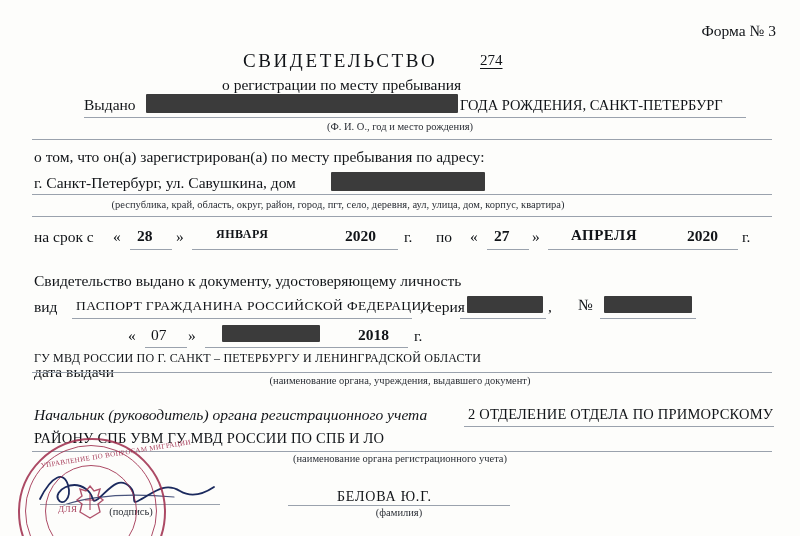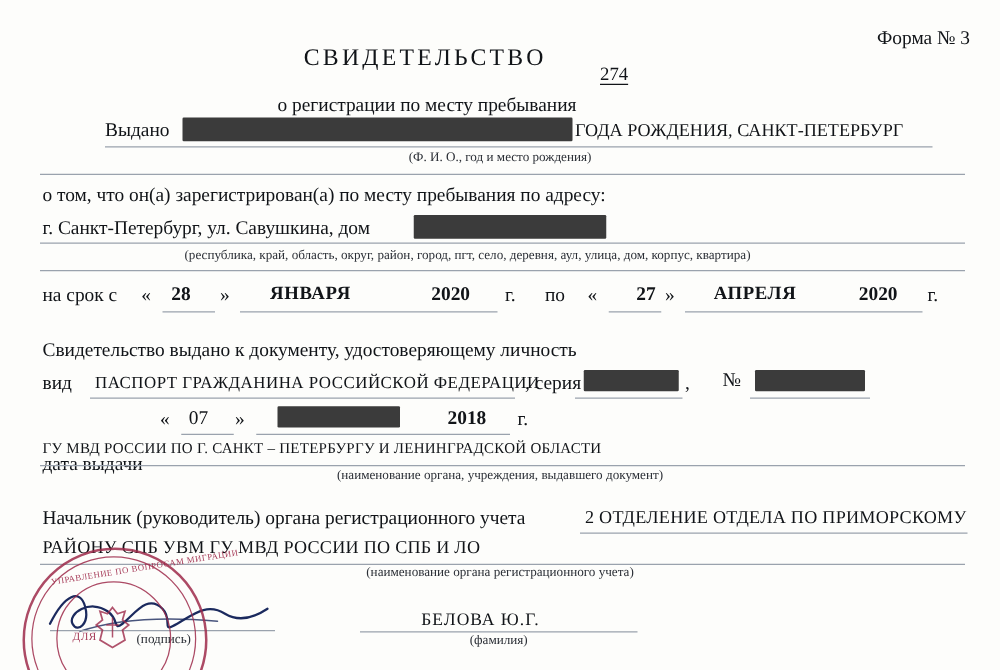--- a/index.html
+++ b/index.html
@@ -38,21 +38,21 @@
     text-align: center;
     white-space: nowrap;
   }
 
   
   #form-no {
     top: 22px; right: 24px;
     font-size: 15.5px;
   }
   #doc-title {
-    top: 36px; left: 243px;
+    top: 50px; left: 243px;
     font-size: 19px;
     letter-spacing: 2.6px;
     font-weight: 400;
   }
   #doc-number {
     top: 52px; left: 480px;
     font-size: 15px;
     text-decoration: underline;
     text-underline-offset: 3px;
   }
@@ -68,33 +68,33 @@
   #line-issued { top: 117px; left: 84px; width: 662px; }
   #line-fio2 { top: 139px; left: 32px; width: 740px; }
   #cap-fio { top: 121px; left: 0; width: 800px; }
 
   
   #about-text { top: 148px; left: 34px; font-size: 15.5px; }
   #addr-text { top: 174px; left: 34px; font-size: 15.5px; }
   #addr-redact { top: 172px; left: 331px; width: 154px; height: 19px; }
   #line-addr1 { top: 194px; left: 32px; width: 740px; }
   #line-addr2 { top: 216px; left: 32px; width: 740px; }
-  #cap-addr { top: 199px; left: 0; width: 676px; padding-left: 36px; }
+  #cap-addr { top: 199px; left: 0; width: 676px; }
 
   
   #term-label { top: 228px; left: 34px; font-size: 15.5px; }
   #term-q1 { top: 228px; left: 113px; font-size: 15.5px; }
   #term-day-from { top: 227px; left: 137px; font-size: 15.5px; font-weight: 700; }
   #term-q2 { top: 228px; left: 176px; font-size: 15.5px; }
-  #term-month-from { top: 227px; left: 216px; font-size: 15px; font-weight: 700; letter-spacing: 0.5px; }
+  #term-month-from { top: 227px; left: 216px; font-size: 12px; font-weight: 700; letter-spacing: 0.5px; }
   #term-year-from { top: 227px; left: 345px; font-size: 15.5px; font-weight: 700; }
   #term-g1 { top: 228px; left: 404px; font-size: 15.5px; }
   #term-po { top: 228px; left: 436px; font-size: 15.5px; }
   #term-q3 { top: 228px; left: 470px; font-size: 15.5px; }
-  #term-day-to { top: 227px; left: 494px; font-size: 15.5px; font-weight: 700; margin-left: 15px; }
+  #term-day-to { top: 227px; left: 494px; font-size: 15.5px; font-weight: 700; }
   #term-q4 { top: 228px; left: 532px; font-size: 15.5px; }
   #term-month-to { top: 227px; left: 571px; font-size: 15px; font-weight: 700; letter-spacing: 0.5px; }
   #term-year-to { top: 227px; left: 687px; font-size: 15.5px; font-weight: 700; }
   #term-g2 { top: 228px; left: 742px; font-size: 15.5px; }
   #line-term-1 { top: 249px; left: 130px; width: 42px; }
   #line-term-2 { top: 249px; left: 192px; width: 206px; }
   #line-term-3 { top: 249px; left: 487px; width: 42px; }
   #line-term-4 { top: 249px; left: 548px; width: 190px; }
 
   
@@ -118,21 +118,21 @@
   #date-year { top: 326px; left: 358px; font-size: 15.5px; font-weight: 700; }
   #date-g { top: 327px; left: 414px; font-size: 15.5px; }
   #line-date-1 { top: 347px; left: 145px; width: 42px; }
   #line-date-2 { top: 347px; left: 205px; width: 203px; }
 
   #organ-text { top: 351px; left: 34px; font-size: 12px; letter-spacing: 0.2px; }
   #line-organ { top: 372px; left: 32px; width: 740px; }
   #cap-organ { top: 375px; left: 0; width: 800px; }
 
   
-  #chief-label { top: 406px; left: 34px; font-size: 15.5px; }
+  #chief-label { top: 406px; left: 34px; font-size: 15.5px; font-style: italic; }
   #chief-value-1 { top: 406px; left: 468px; font-size: 14.5px; letter-spacing: 0.2px; }
   #line-chief1 { top: 426px; left: 464px; width: 310px; }
   #chief-value-2 { top: 430px; left: 34px; font-size: 14.5px; letter-spacing: 0.2px; }
   #line-chief2 { top: 451px; left: 32px; width: 740px; }
   #cap-chief { top: 453px; left: 0; width: 800px; }
 
   
   #line-sign { top: 504px; left: 40px; width: 180px; }
   #cap-sign { top: 506px; left: 46px; width: 170px; }
   #surname-value { top: 489px; left: 337px; font-size: 14px; letter-spacing: 0.8px; }

